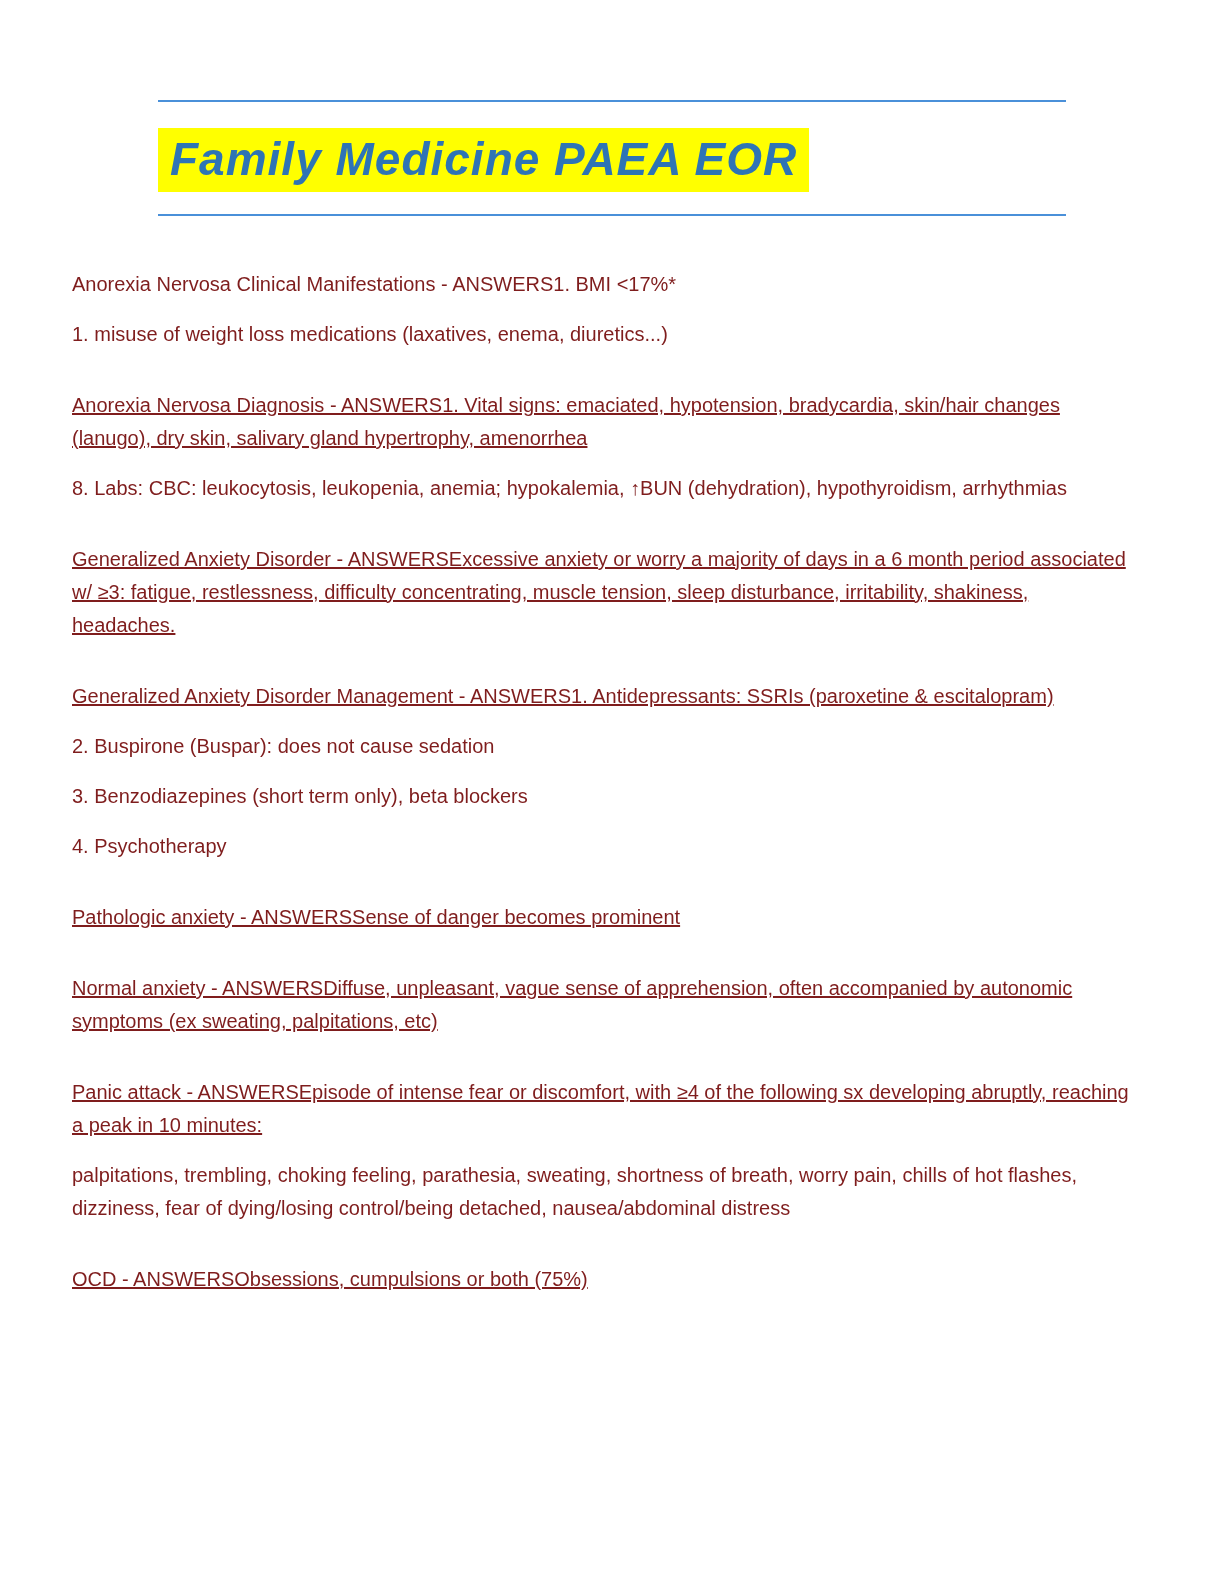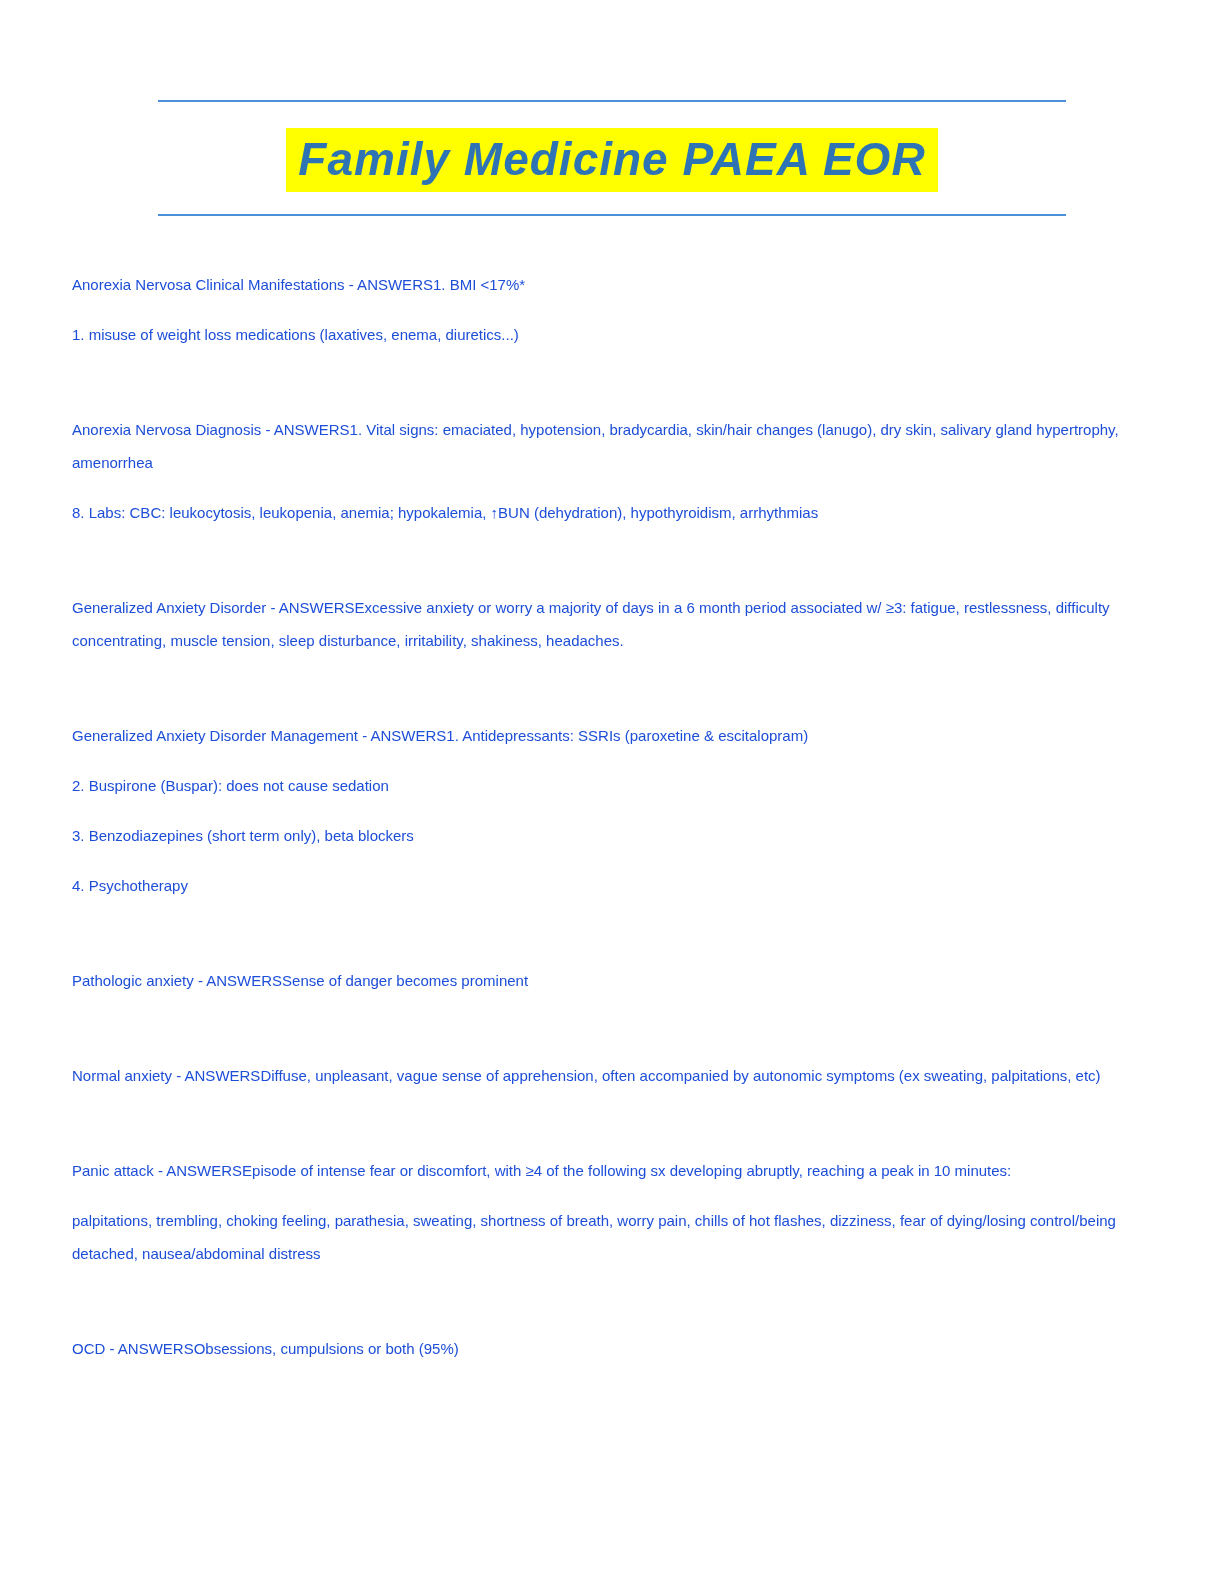--- a/index.html
+++ b/index.html
@@ -17,46 +17,47 @@
     color: #1a1a1a;
     box-sizing: border-box;
     padding-top: 100px;
   }
   .title-block {
     width: 908px;
     margin: 0 auto;
     border-top: 2px solid #4a90d9;
     border-bottom: 2px solid #4a90d9;
     padding: 26px 0 22px 0;
-    text-align: center;
+    text-align: left;
   }
   .title-highlight {
     display: inline-block;
     background: #ffff00;
     padding: 4px 12px 6px 12px;
   }
   .title-text {
     font-size: 46px;
     font-weight: bold;
     font-style: italic;
     color: #2e74b5;
     letter-spacing: 1px;
     white-space: nowrap;
   }
   .body-text {
     margin: 52px 90px 0 72px;
   }
   .body-text p {
     margin: 0 0 17px 0;
-    font-size: 15px;
+    font-size: 20px;
     line-height: 33px;
-    color: #1d4ed8;
+    color: #7f1d1d;
   }
   .body-text p.lg {
-    margin-top: 62px;
+    margin-top: 38px;
+    text-decoration: underline;
   }
 </style>
 </head>
 <body>
 
 <div class="page">
 
   <div class="title-block">
     <span class="title-highlight">
       <span class="title-text">Family Medicine PAEA EOR</span>
@@ -70,16 +71,16 @@
     <p>8. Labs: CBC: leukocytosis, leukopenia, anemia; hypokalemia, ↑BUN (dehydration), hypothyroidism, arrhythmias</p>
     <p class="lg">Generalized Anxiety Disorder - ANSWERSExcessive anxiety or worry a majority of days in a 6 month period associated w/ ≥3: fatigue, restlessness, difficulty concentrating, muscle tension, sleep disturbance, irritability, shakiness, headaches.</p>
     <p class="lg">Generalized Anxiety Disorder Management - ANSWERS1. Antidepressants: SSRIs (paroxetine &amp; escitalopram)</p>
     <p>2. Buspirone (Buspar): does not cause sedation</p>
     <p>3. Benzodiazepines (short term only), beta blockers</p>
     <p>4. Psychotherapy</p>
     <p class="lg">Pathologic anxiety - ANSWERSSense of danger becomes prominent</p>
     <p class="lg">Normal anxiety - ANSWERSDiffuse, unpleasant, vague sense of apprehension, often accompanied by autonomic symptoms (ex sweating, palpitations, etc)</p>
     <p class="lg">Panic attack - ANSWERSEpisode of intense fear or discomfort, with ≥4 of the following sx developing abruptly, reaching a peak in 10 minutes:</p>
     <p>palpitations, trembling, choking feeling, parathesia, sweating, shortness of breath, worry pain, chills of hot flashes, dizziness, fear of dying/losing control/being detached, nausea/abdominal distress</p>
-    <p class="lg">OCD - ANSWERSObsessions, cumpulsions or both (95%)</p>
+    <p class="lg">OCD - ANSWERSObsessions, cumpulsions or both (75%)</p>
   </div>
 
 </div>
 
 </body></html>

